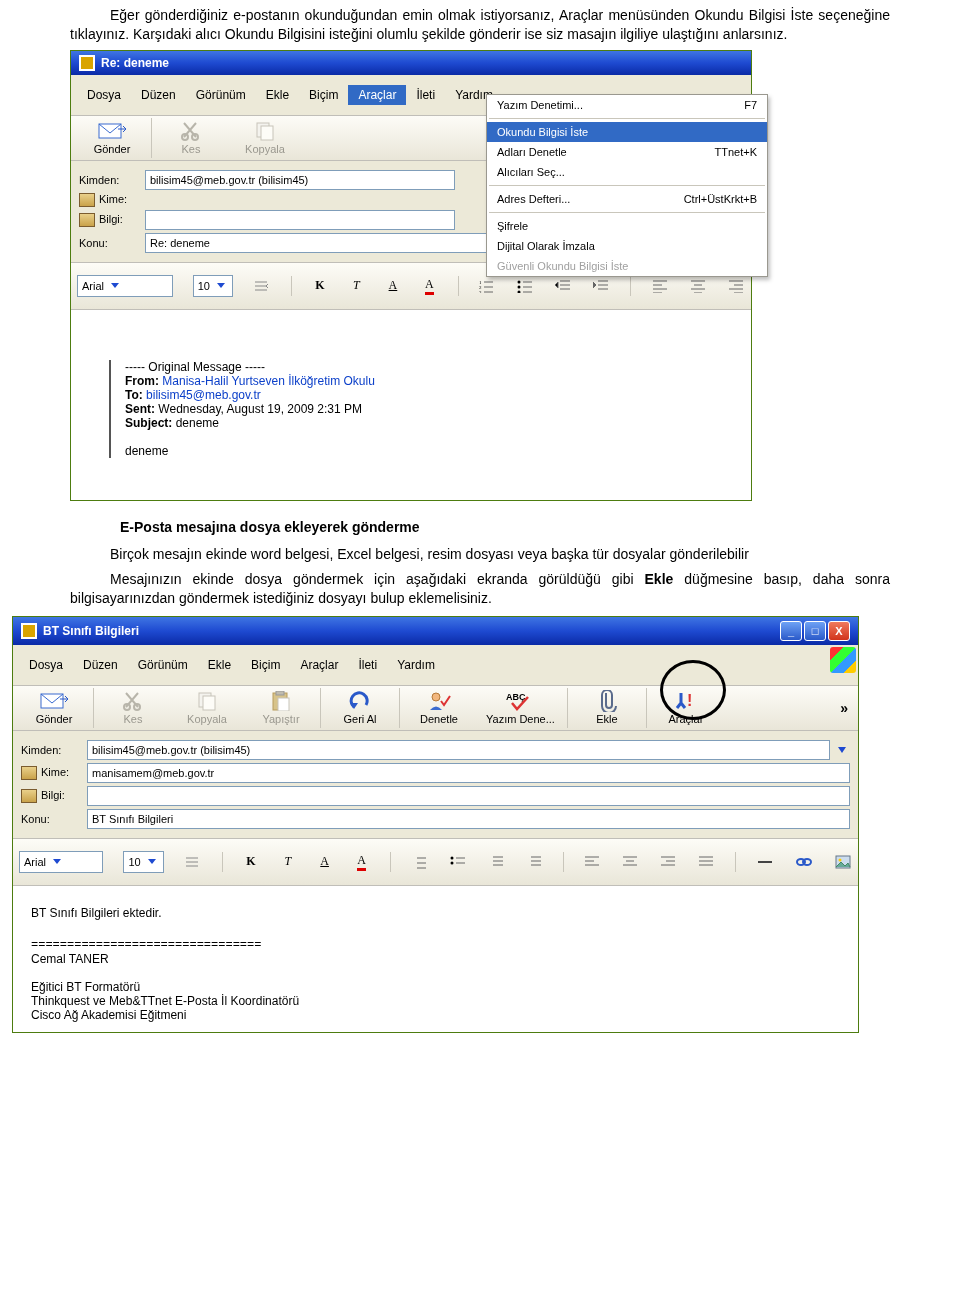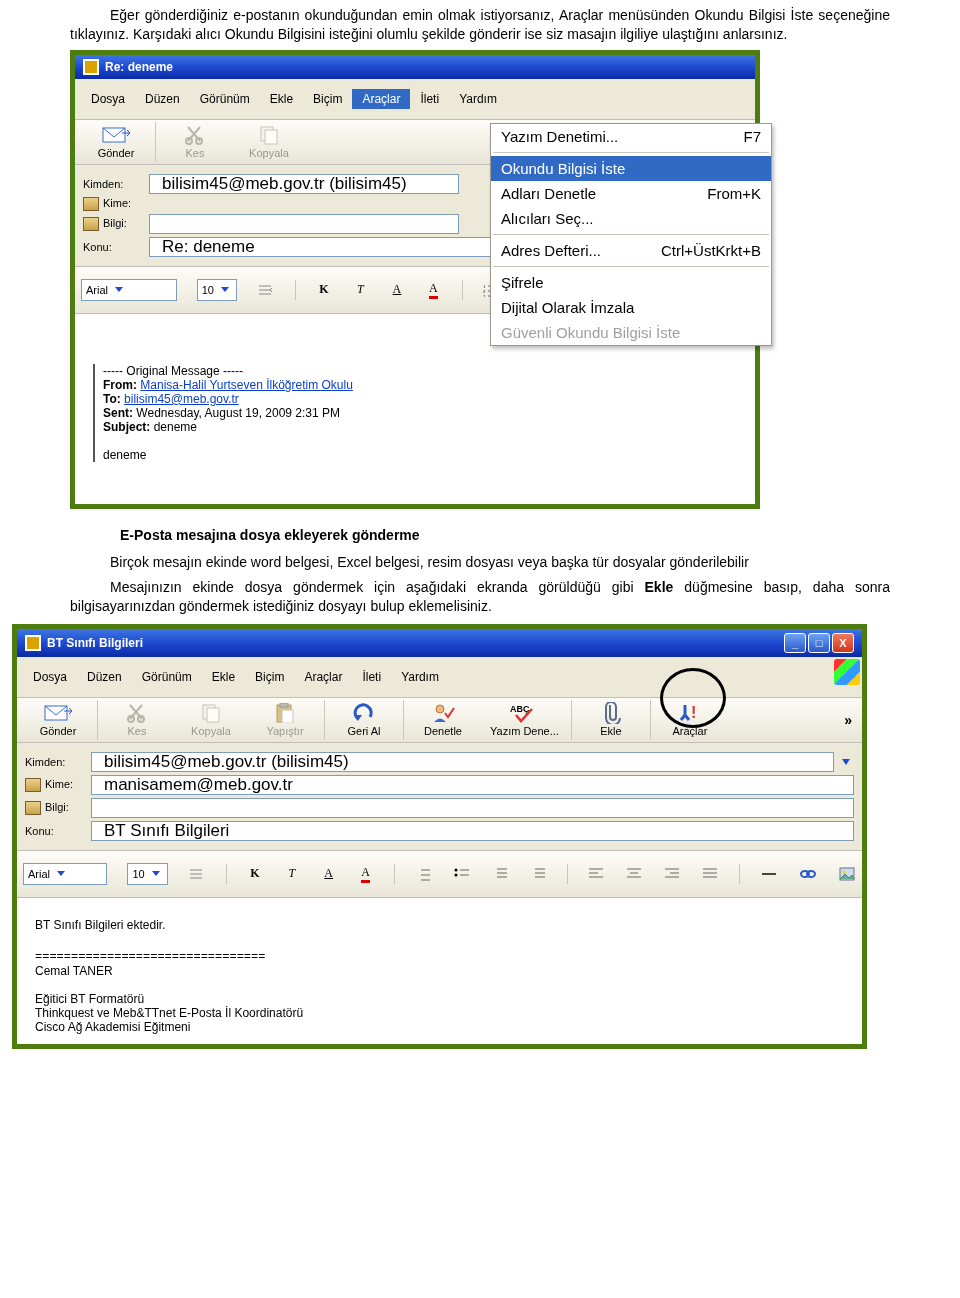--- a/index.html
+++ b/index.html
@@ -1,21 +1,21 @@
 <!DOCTYPE html>
 <html><head>
 <meta charset="utf-8">
 <style>
   body{margin:0;font-family:Arial,Helvetica,sans-serif;font-size:14px;color:#000;background:#fff;width:960px}
   .doc-para{margin:6px 70px 6px 70px;text-align:justify;line-height:1.35}
   .doc-para .indent{display:inline-block;width:40px}
   .bold{font-weight:bold}
   .heading{margin:18px 70px 10px 120px;font-weight:bold}
   
-  .win{border:5px solid #4d7c0f;background:#c4b5fd;margin:4px 0 0 70px;font-family:Tahoma,Arial,sans-serif;font-size:12px}
+  .win{border:1px solid #4d7c0f;background:#c4b5fd;margin:4px 0 0 70px;font-family:Tahoma,Arial,sans-serif;font-size:12px}
   .win1{width:680px}
   .win2{width:845px}
   .titlebar{background:linear-gradient(to bottom,#3f75e3 0%,#1e4ad1 50%,#0a2aa6 100%);color:#fff;font-weight:bold;padding:4px 8px;display:flex;align-items:center}
   .titlebar .ticon{width:16px;height:16px;background:#fff;margin-right:6px;display:inline-block;position:relative}
   .titlebar .ticon:before{content:"";position:absolute;inset:2px;background:#d9a400}
   .winbtns{margin-left:auto;display:flex;gap:2px}
   .winbtn{width:20px;height:18px;border:1px solid #fff;border-radius:3px;display:flex;align-items:center;justify-content:center;font-size:11px;font-weight:bold}
   .winbtn.min,.winbtn.max{background:linear-gradient(#6ea2f5,#2a59c9);color:#fff}
   .winbtn.close{background:linear-gradient(#f07a5d,#d1341c);color:#fff}
   .menubar{background:#ece9d8;display:flex;padding:10px 6px;border-bottom:1px solid #c0beb8}
@@ -26,46 +26,46 @@
   .tbtn .ico{width:28px;height:22px;display:flex;align-items:center;justify-content:center}
   .tbtn .lbl{font-size:11px;color:#000;margin-top:1px}
   .tbtn.dis .lbl{color:#9a988f}
   .tsep{width:1px;height:40px;background:#c9c6bb;margin:0 2px}
   .flagcorner{position:absolute;right:2px;top:2px;width:26px;height:26px;background:linear-gradient(135deg,#f33 0 25%,#3f3 25% 50%,#39f 50% 75%,#fc0 75% 100%);border-radius:3px}
   .chev{margin-left:auto;padding:0 6px;font-weight:bold;font-size:14px}
   
   .form{background:#ece9d8;padding:6px 8px;border-bottom:1px solid #c0beb8}
   .frow{display:flex;align-items:center;margin:3px 0}
   .flabel{width:66px;font-size:11px}
-  .finput{flex:1;height:20px;border:1px solid #7f9db9;background:#fff;font-size:17px;padding:0 12px;display:flex;align-items:center;box-sizing:border-box}
+  .finput{flex:1;height:20px;border:1px solid #7f9db9;background:#fff;font-size:11px;padding:0 4px;display:flex;align-items:center;box-sizing:border-box}
   .book{display:inline-block;width:14px;height:12px;border:1px solid #7b5c2e;background:linear-gradient(#e9d08a,#c9a24a);margin-right:4px;vertical-align:middle}
   .form2 .finput{height:20px}
   .caret{margin-left:4px;color:#1e4ad1;display:inline-flex;align-items:center;justify-content:center;width:16px}
   .caret:before{content:"";border-left:4px solid transparent;border-right:4px solid transparent;border-top:6px solid #1e4ad1}
   
-  .dropdown{position:absolute;left:415px;top:68px;width:280px;background:#fff;border:1px solid #9a988f;box-shadow:2px 3px 4px rgba(0,0,0,.25);z-index:5;font-size:15px}
+  .dropdown{position:absolute;left:415px;top:43px;width:280px;background:#fff;border:1px solid #9a988f;box-shadow:2px 3px 4px rgba(0,0,0,.25);z-index:5;font-size:11px}
   .dditem{display:flex;padding:4px 10px;align-items:center}
   .dditem .sc{margin-left:auto;color:#000}
   .dditem.sel{background:#316ac5;color:#fff}
   .ddsep{height:1px;background:#c9c6bb;margin:3px 2px}
   .dditem.dis{color:#a0a0a0}
   
   .fmtbar{background:linear-gradient(#fdfcf7,#e9e6d8);border-bottom:1px solid #c0beb8;display:flex;align-items:center;padding:12px 6px;gap:20px;font-size:11px}
   .combo{border:1px solid #7f9db9;background:#fff;height:20px;display:flex;align-items:center;padding:0 4px}
   .combo .cd{width:14px;display:flex;justify-content:center;margin-left:4px}
   .combo .cd:before{content:"";border-left:4px solid transparent;border-right:4px solid transparent;border-top:5px solid #1e4ad1}
   .fbtn{width:22px;height:20px;border:1px solid transparent;display:flex;align-items:center;justify-content:center;font-size:12px;font-family:"Times New Roman",serif}
   .fbtn.bold{font-weight:bold}
   .fbtn.ital{font-style:italic;font-family:"Times New Roman",serif}
   .fbtn.und{text-decoration:underline}
   .fsep{width:1px;height:20px;background:#c9c6bb}
   
   .mailbody{background:#fff;padding:20px 18px 10px 18px;font-family:Arial;font-size:12px;min-height:80px}
-  .quoteblock{border-left:2px solid #555;margin-left:0;padding-left:8px}
-  .link{color:#0b3fc9;text-decoration:underline}
+  .quoteblock{border-left:2px solid #555;margin-left:20px;padding-left:14px}
+  .link{color:#0b3fc9;}
   .circle{position:absolute;width:60px;height:54px;border:3px solid #000;border-radius:50%}
   .win2-wrap{position:relative}
   .dash{font-family:"Courier New",monospace;letter-spacing:0}
   svg{display:block}
 </style>
 </head>
 <body>
 
 <p class="doc-para"><span class="indent"></span><span>Eğer gönderdiğiniz e-postanın okunduğundan emin olmak istiyorsanız, Araçlar menüsünden Okundu Bilgisi İste seçeneğine tıklayınız. Karşıdaki alıcı Okundu Bilgisini isteğini olumlu şekilde gönderir ise siz masajın ilgiliye ulaştığını anlarsınız.</span></p>
 
@@ -123,21 +123,21 @@
     <div class="dditem">
         <span>Yazım Denetimi...</span>
         <span class="sc">F7</span>
       </div>
     <div class="ddsep"></div>
     <div class="dditem sel">
         <span>Okundu Bilgisi İste</span>
       </div>
     <div class="dditem">
         <span>Adları Denetle</span>
-        <span class="sc">From+K</span>
+        <span class="sc">TTnet+K</span>
       </div>
     <div class="dditem">
         <span>Alıcıları Seç...</span>
       </div>
     <div class="ddsep"></div>
     <div class="dditem">
         <span>Adres Defteri...</span>
         <span class="sc">Ctrl+ÜstKrkt+B</span>
       </div>
     <div class="ddsep"></div>

